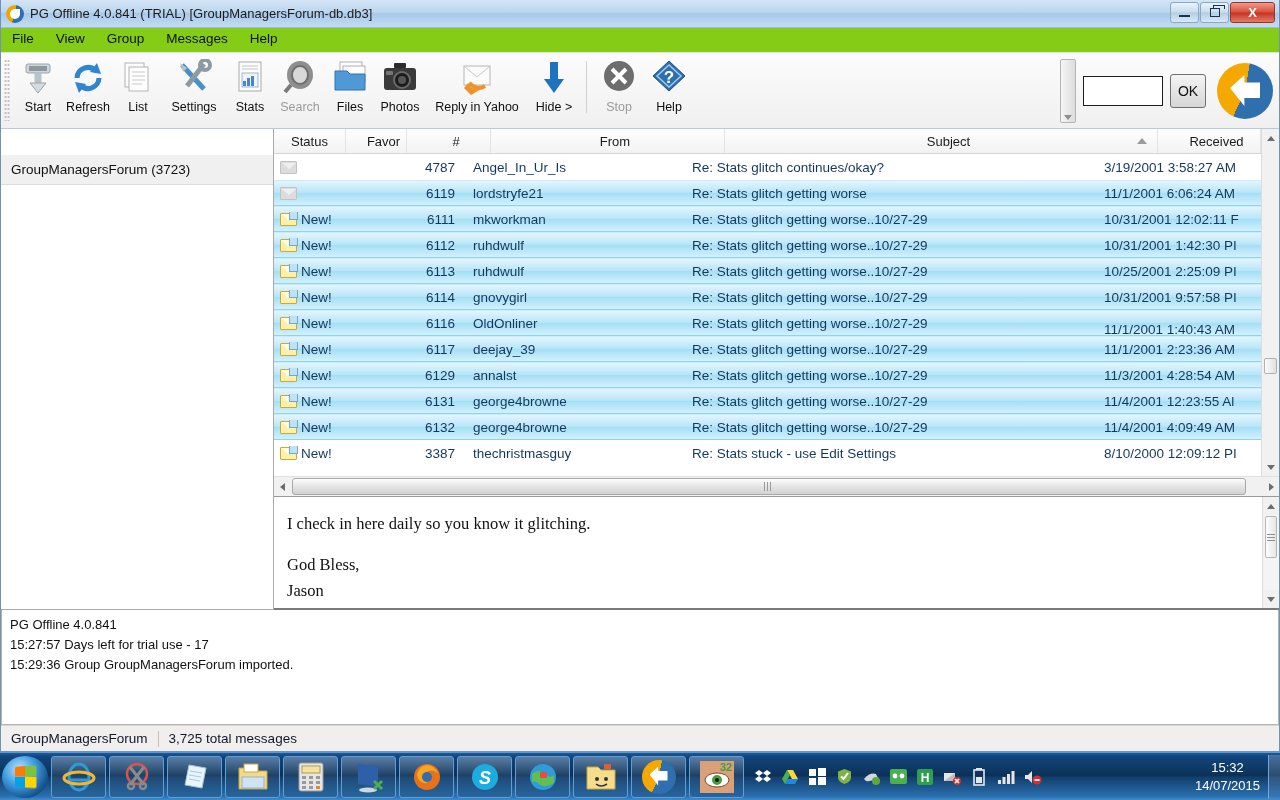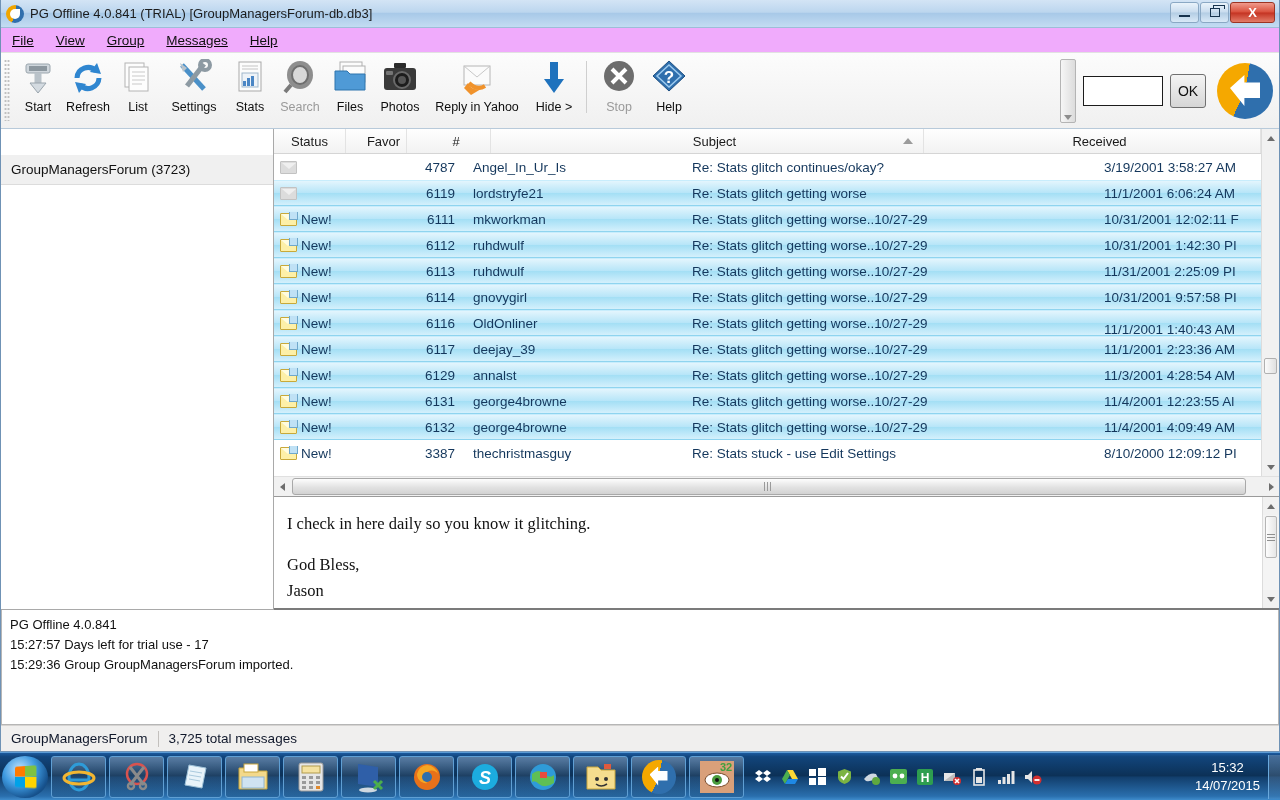--- a/index.html
+++ b/index.html
@@ -57,24 +57,23 @@
     width: 10px; height: 9px; border: 1.5px solid #17334e; position: relative;
   }
   .win-glyph-max::before {
     content: ""; position: absolute; left: 2px; top: -4px; width: 10px; height: 3px;
     border: 1.5px solid #17334e; border-bottom: none;
   }
 
   
   .menubar {
     height: 25px; flex: 0 0 25px;
-    background: #f0abfc;
-    display: flex; align-items: center;
+    background: #84cc16;
+    display: flex; 
     border-bottom: 1px solid #e2e2e2;
-    text-decoration: underline;
   }
   .menu-item {
     padding: 3px 11px; font-size: 13.5px; color: #111;
   }
 
   
   .toolbar {
     height: 76px; flex: 0 0 76px;
     background: linear-gradient(to bottom, #fcfcfc, #f0f0f0);
     border-bottom: 1px solid #b8cada;
@@ -529,20 +528,21 @@
     <div class="right-pane">
 
       <div class="list-wrap">
         <div class="list-main">
           <div class="list-cols">
 
             <div class="hdr">
               <div class="hdr-cell" style="width:72px">Status</div>
               <div class="hdr-cell" style="width:46px">Favor</div>
               <div class="hdr-cell" style="width:69px">#</div>
+              <div class="hdr-cell" style="width:219px">From</div>
               <div class="hdr-cell" style="width:418px">
                 <span>Subject</span>
                 <span class="sort-arrow"></span>
               </div>
               <div class="hdr-cell" style="flex:1 1 auto">Received</div>
             </div>
 
             <div class="rows" id="rows-container">
                 <div class="row">
                   <div class="cell c-status" style="width: 72px;">
@@ -588,21 +588,21 @@
                 </div>
                 <div class="row sel">
                   <div class="cell c-status" style="width: 72px;">
                     <span class="env new"></span>
                     <span class="newtxt">New!</span>
                   </div>
                   <div class="cell" style="width: 46px;"></div>
                   <div class="cell c-num" style="width: 69px;">6113</div>
                   <div class="cell c-from" style="width: 219px;">ruhdwulf</div>
                   <div class="cell c-subj" style="width: 418px;">Re: Stats glitch getting worse..10/27-29</div>
-                  <div class="cell c-recv" style="flex: 1 1 auto;">11/31/2001 2:25:09 PI</div>
+                  <div class="cell c-recv" style="flex: 1 1 auto;">10/25/2001 2:25:09 PI</div>
                 </div>
                 <div class="row sel">
                   <div class="cell c-status" style="width: 72px;">
                     <span class="env new"></span>
                     <span class="newtxt">New!</span>
                   </div>
                   <div class="cell" style="width: 46px;"></div>
                   <div class="cell c-num" style="width: 69px;">6114</div>
                   <div class="cell c-from" style="width: 219px;">gnovygirl</div>
                   <div class="cell c-subj" style="width: 418px;">Re: Stats glitch getting worse..10/27-29</div>

